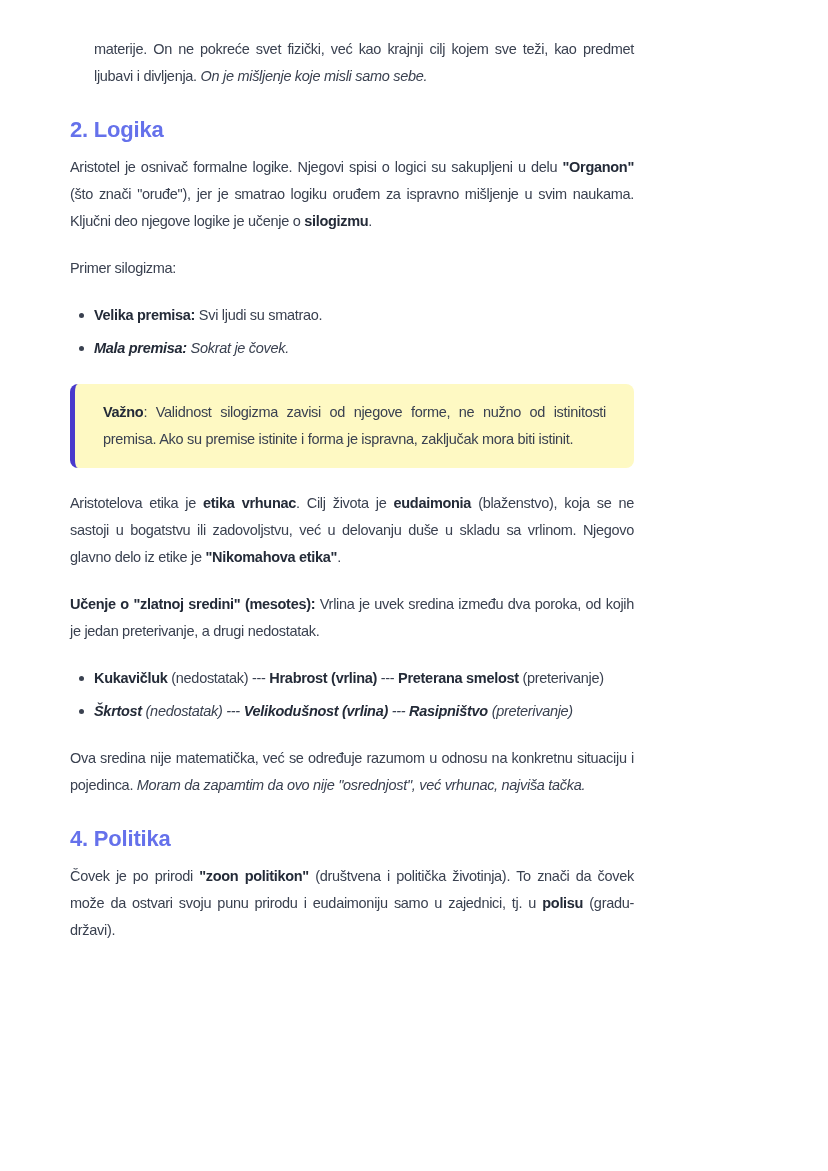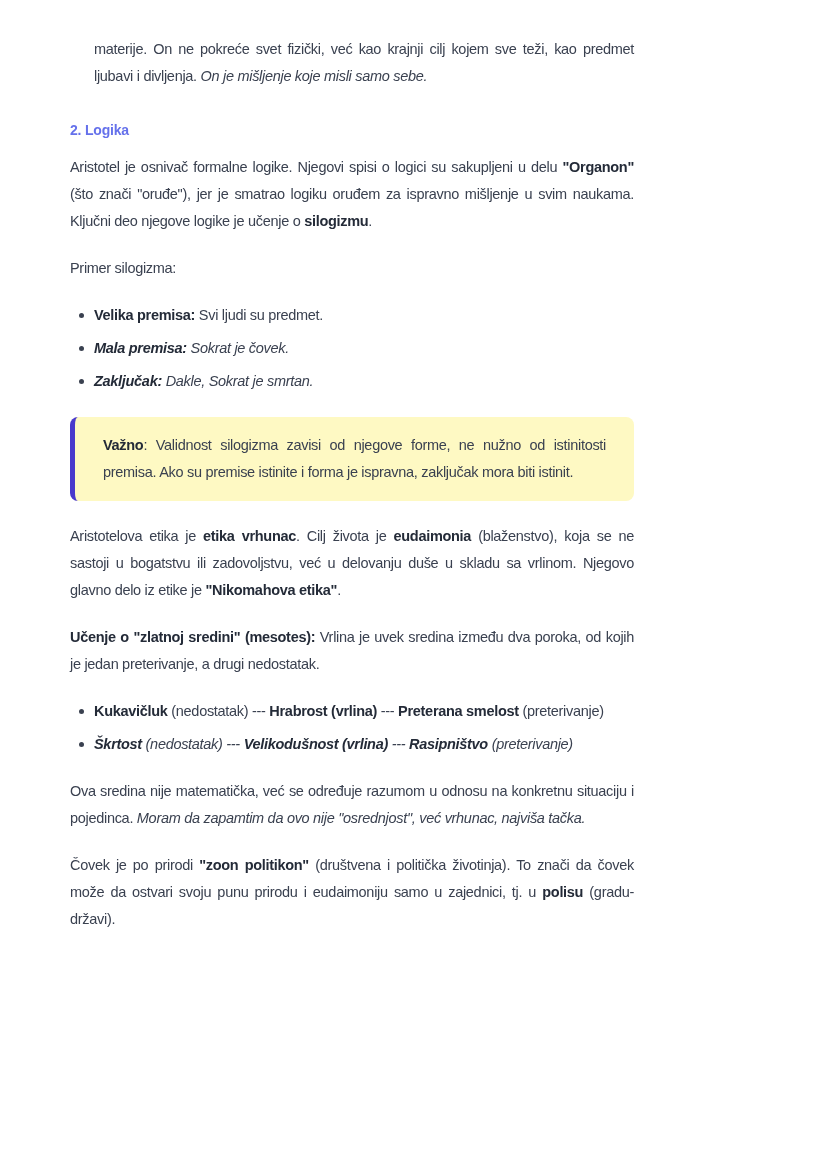--- a/index.html
+++ b/index.html
@@ -36,21 +36,21 @@
     letter-spacing: -0.3px;
     line-height: 27px;
     z-index: 2;
   }
 
   .para { text-align: justify; margin-bottom: 20px; }
   .indent { padding-left: 24px; }
 
   h2 {
     color: #6571eb;
-    font-size: 14px;
+    font-size: 22px;
     line-height: 28px;
     font-weight: 700;
     letter-spacing: -0.2px;
     margin: 26px 0 10px 0;
   }
 
   .rb { font-weight: 700; color: #242b38; }
   .ri { font-style: italic; }
 
   ul { list-style: none; margin: 20px 0; }
@@ -98,41 +98,41 @@
 
     <p class="para indent"><span>materije. On ne pokreće svet fizički, već kao krajnji cilj kojem sve teži, kao predmet ljubavi i divljenja. </span><span class="ri">On je mišljenje koje misli samo sebe.</span></p>
 
     <h2>2. Logika</h2>
 
     <p class="para"><span>Aristotel je osnivač formalne logike. Njegovi spisi o logici su sakupljeni u delu </span><span class="rb">"Organon"</span><span> (što znači "oruđe"), jer je smatrao logiku oruđem za ispravno mišljenje u svim naukama. Ključni deo njegove logike je učenje o </span><span class="rb">silogizmu</span><span>.</span></p>
 
     <p class="para">Primer silogizma:</p>
 
     <ul>
-      <li><span class="rb">Velika premisa:</span><span> Svi ljudi su predmet.</span></li>
+      <li><span class="rb">Velika premisa:</span><span> Svi ljudi su smatrao.</span></li>
       <li><span class="rb">Mala premisa:</span><span> Sokrat je čovek.</span></li>
-      <li><span class="rb">Zaključak:</span><span> Dakle, Sokrat je smrtan.</span></li>
     </ul>
 
     <div class="callout">
       <p class="para"><span class="rb">Važno</span><span>: Validnost silogizma zavisi od njegove forme, ne nužno od istinitosti premisa. Ako su premise istinite i forma je ispravna, zaključak mora biti istinit.</span></p>
     </div>
 
 
     <p class="para"><span>Aristotelova etika je </span><span class="rb">etika vrhunac</span><span>. Cilj života je </span><span class="rb">eudaimonia</span><span> (blaženstvo), koja se ne sastoji u bogatstvu ili zadovoljstvu, već u delovanju duše u skladu sa vrlinom. Njegovo glavno delo iz etike je </span><span class="rb">"Nikomahova etika"</span><span>.</span></p>
 
     <p class="para"><span class="rb">Učenje o "zlatnoj sredini" (mesotes):</span><span> Vrlina je uvek sredina između dva poroka, od kojih je jedan preterivanje, a drugi nedostatak.</span></p>
 
     <ul>
       <li><span class="rb">Kukavičluk</span><span> (nedostatak) --- </span><span class="rb">Hrabrost (vrlina)</span><span> --- </span><span class="rb">Preterana smelost</span><span> (preterivanje)</span></li>
       <li><span class="rb">Škrtost</span><span> (nedostatak) --- </span><span class="rb">Velikodušnost (vrlina)</span><span> --- </span><span class="rb">Rasipništvo</span><span> (preterivanje)</span></li>
     </ul>
 
     <p class="para"><span>Ova sredina nije matematička, već se određuje razumom u odnosu na konkretnu situaciju i pojedinca. </span><span class="ri">Moram da zapamtim da ovo nije "osrednjost", već vrhunac, najviša tačka.</span></p>
 
+    <h2>4. Politika</h2>
 
     <p class="para"><span>Čovek je po prirodi </span><span class="rb">"zoon politikon"</span><span> (društvena i politička životinja). To znači da čovek može da ostvari svoju punu prirodu i eudaimoniju samo u zajednici, tj. u </span><span class="rb">polisu</span><span> (gradu-državi).</span></p>
 
   </div>
 
   <div class="watermark">(c) Knowunity 2025</div>
 
 </div>
 
 </body></html>

